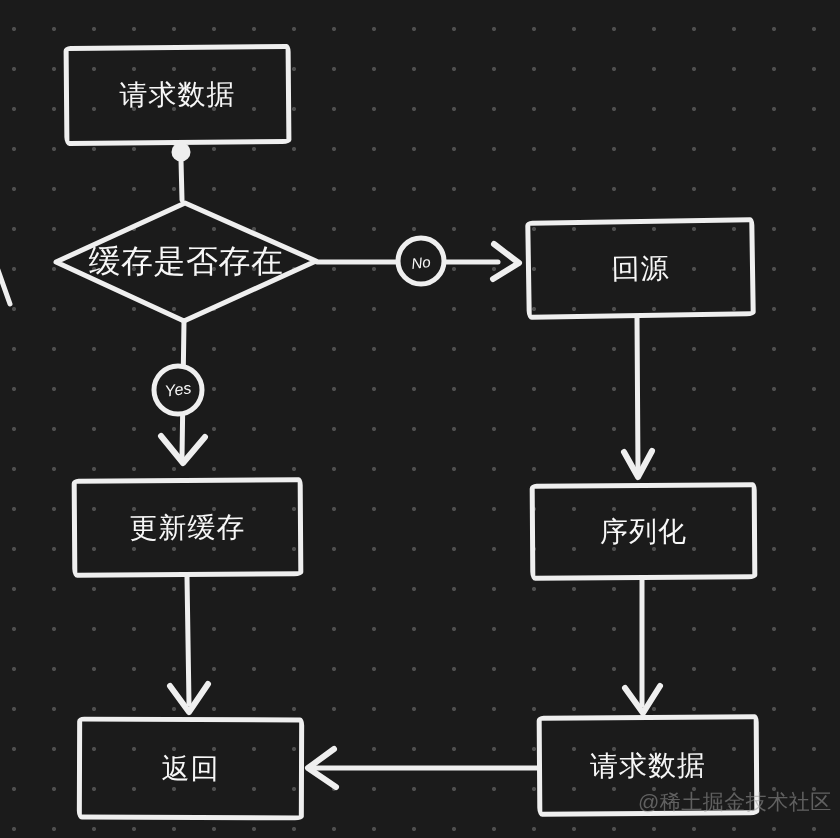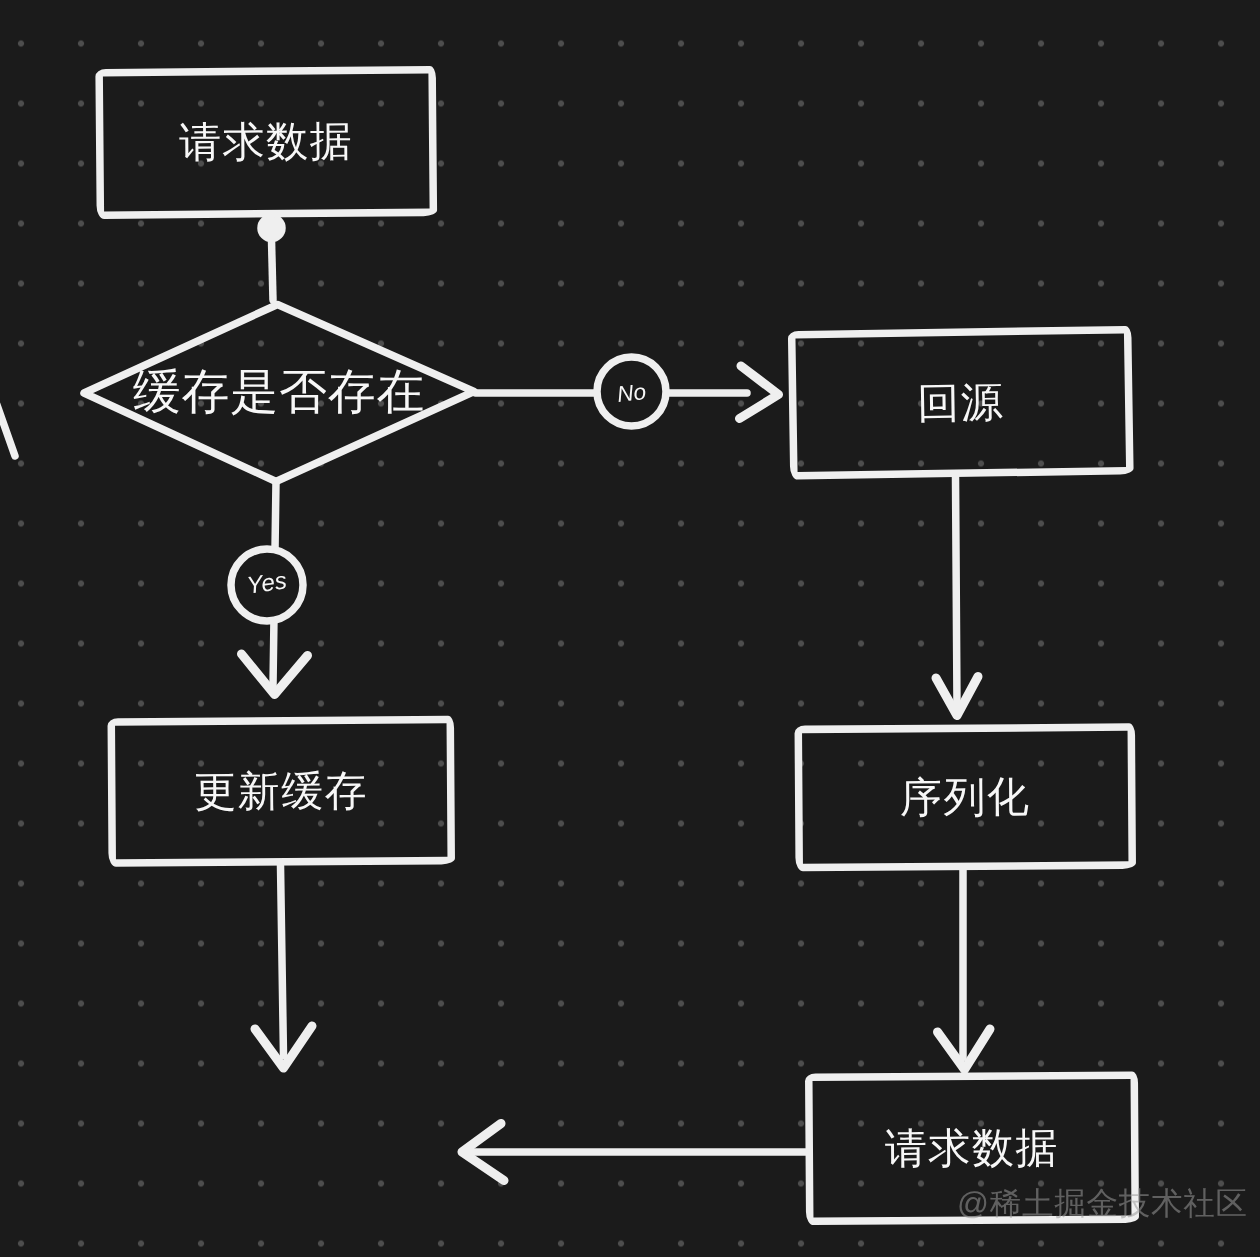--- a/index.html
+++ b/index.html
@@ -143,20 +143,23 @@
   </div>
 
   <div class="node" id="node-deserialize">
     <span>更新缓存</span>
   </div>
 
   <div class="node" id="node-serialize">
     <span>序列化</span>
   </div>
 
+  <div class="node" id="node-return">
+    <span>返回</span>
+  </div>
 
   <div class="node" id="node-update">
     <span>请求数据</span>
   </div>
 
   <div class="edge-label" id="label-no">No</div>
   <div class="edge-label" id="label-yes">Yes</div>
 
   <div class="watermark">@稀土掘金技术社区</div>
 

